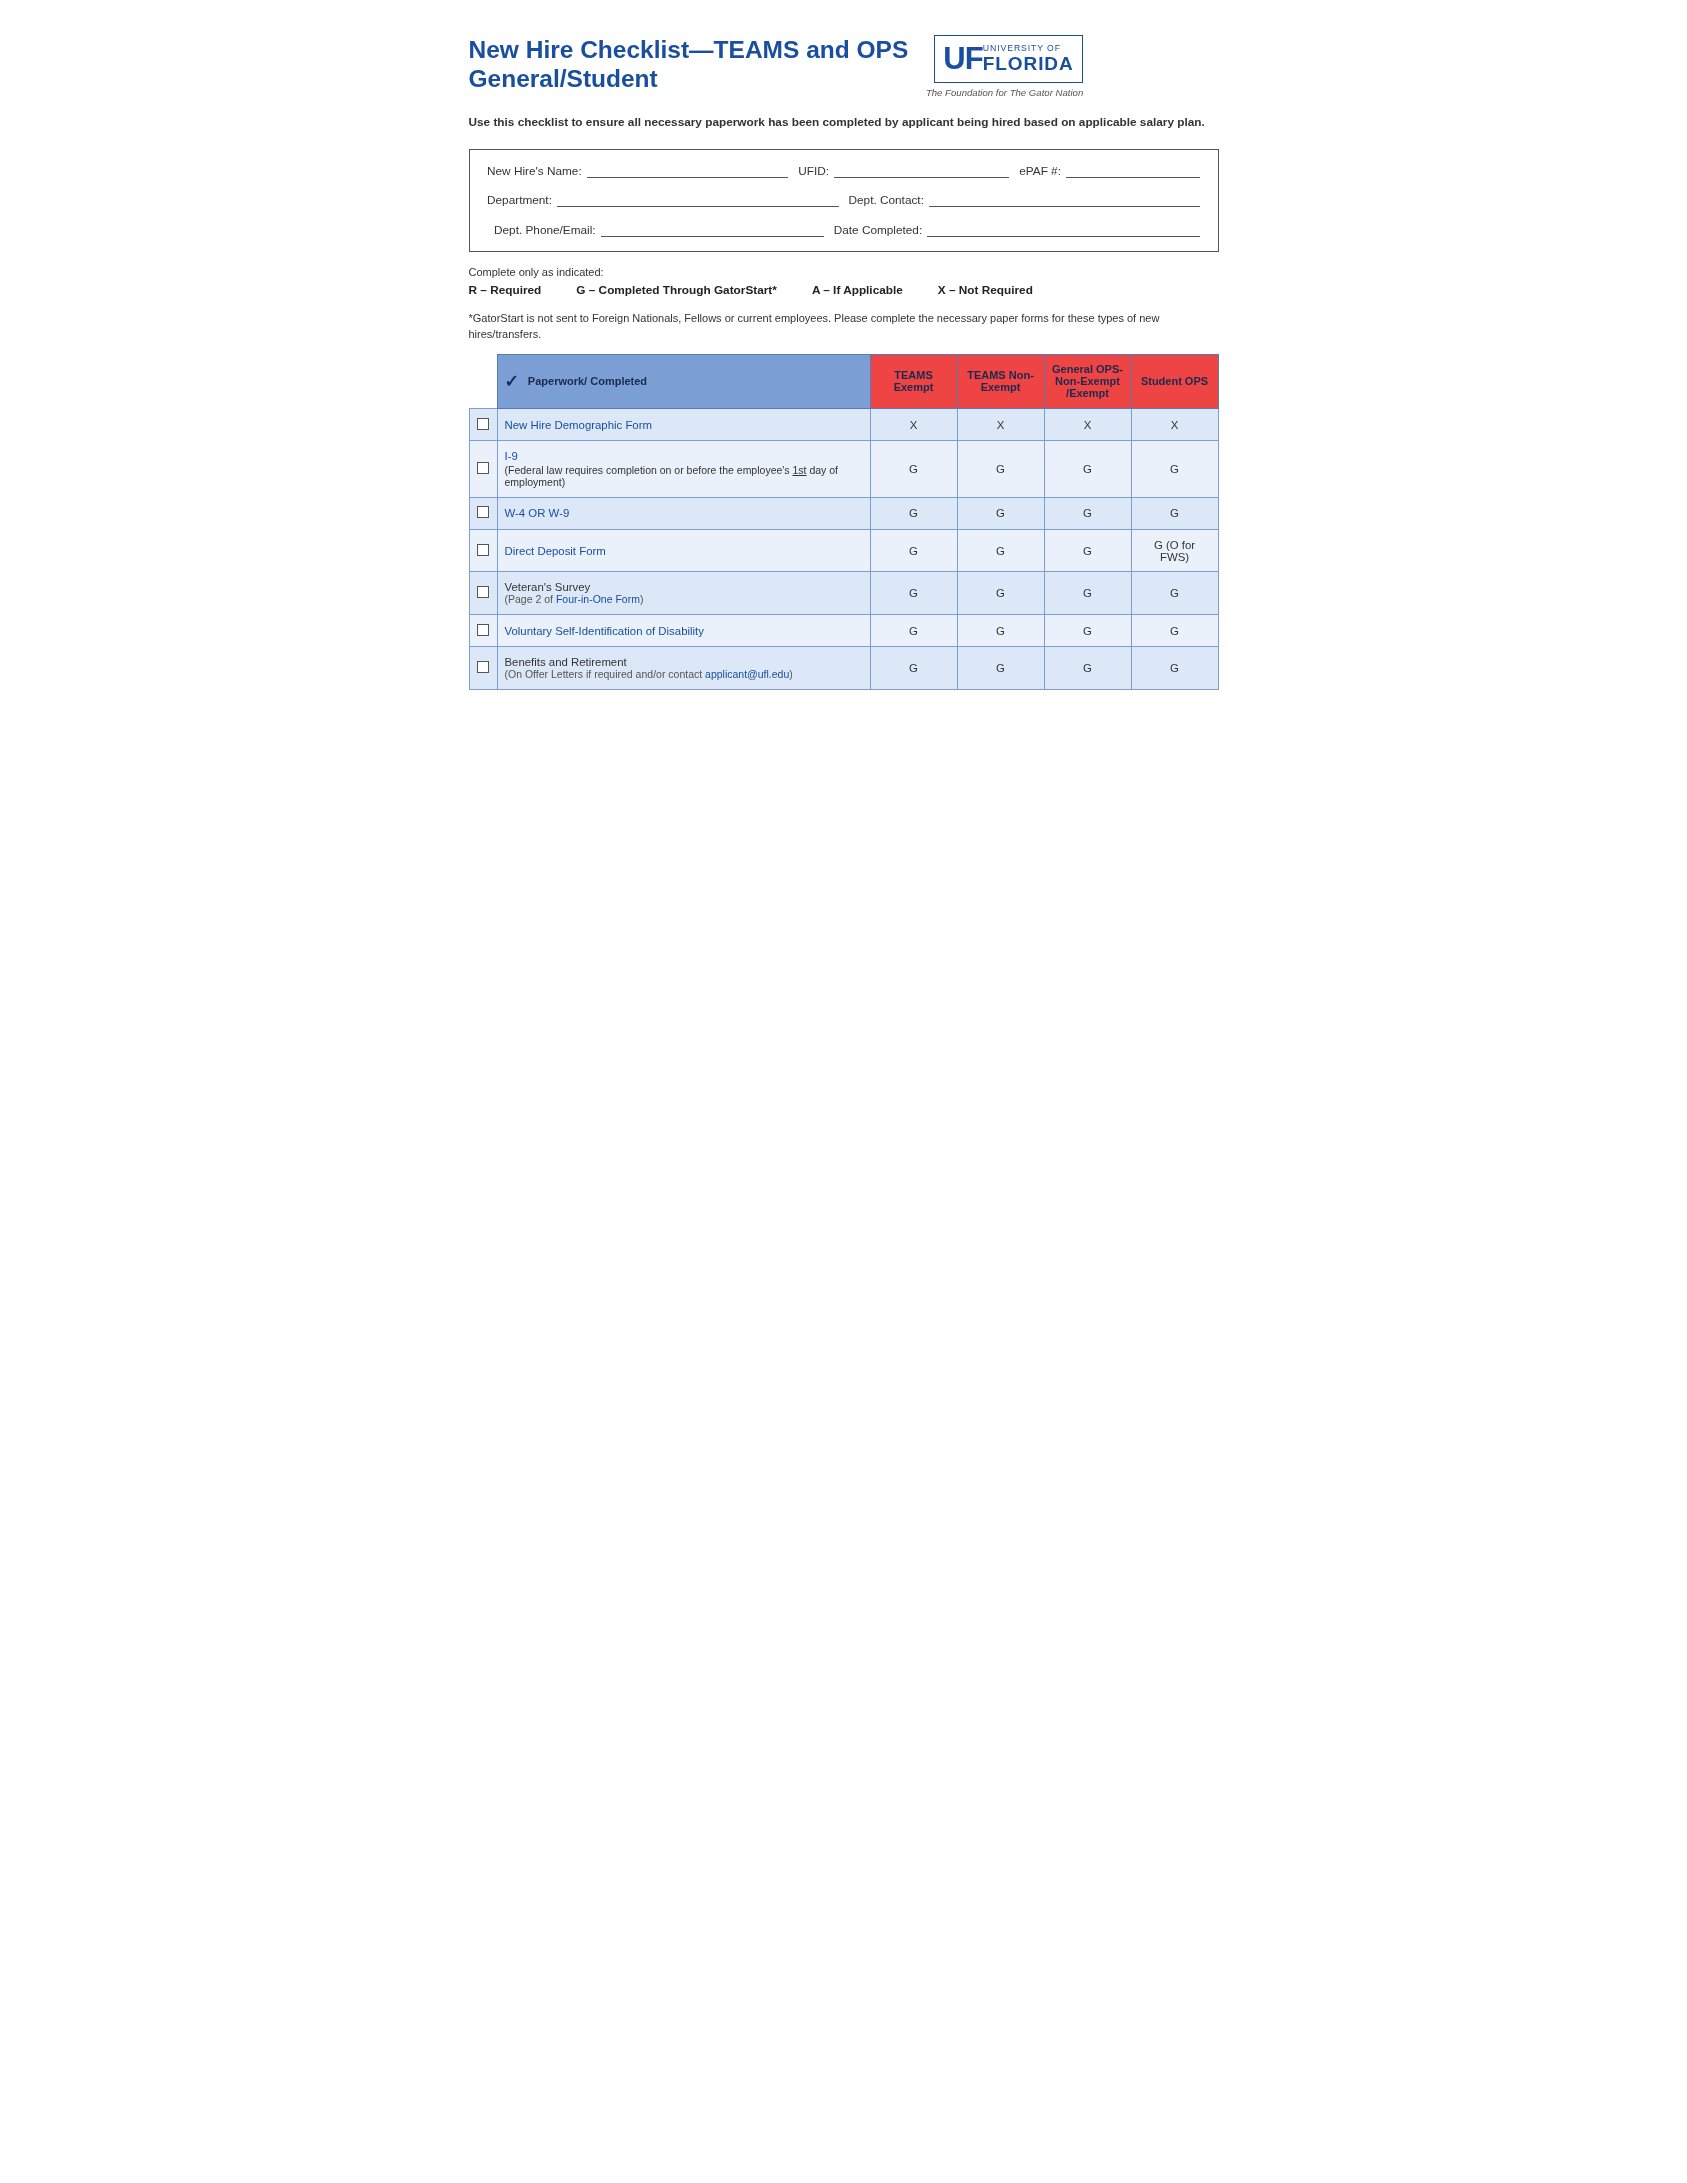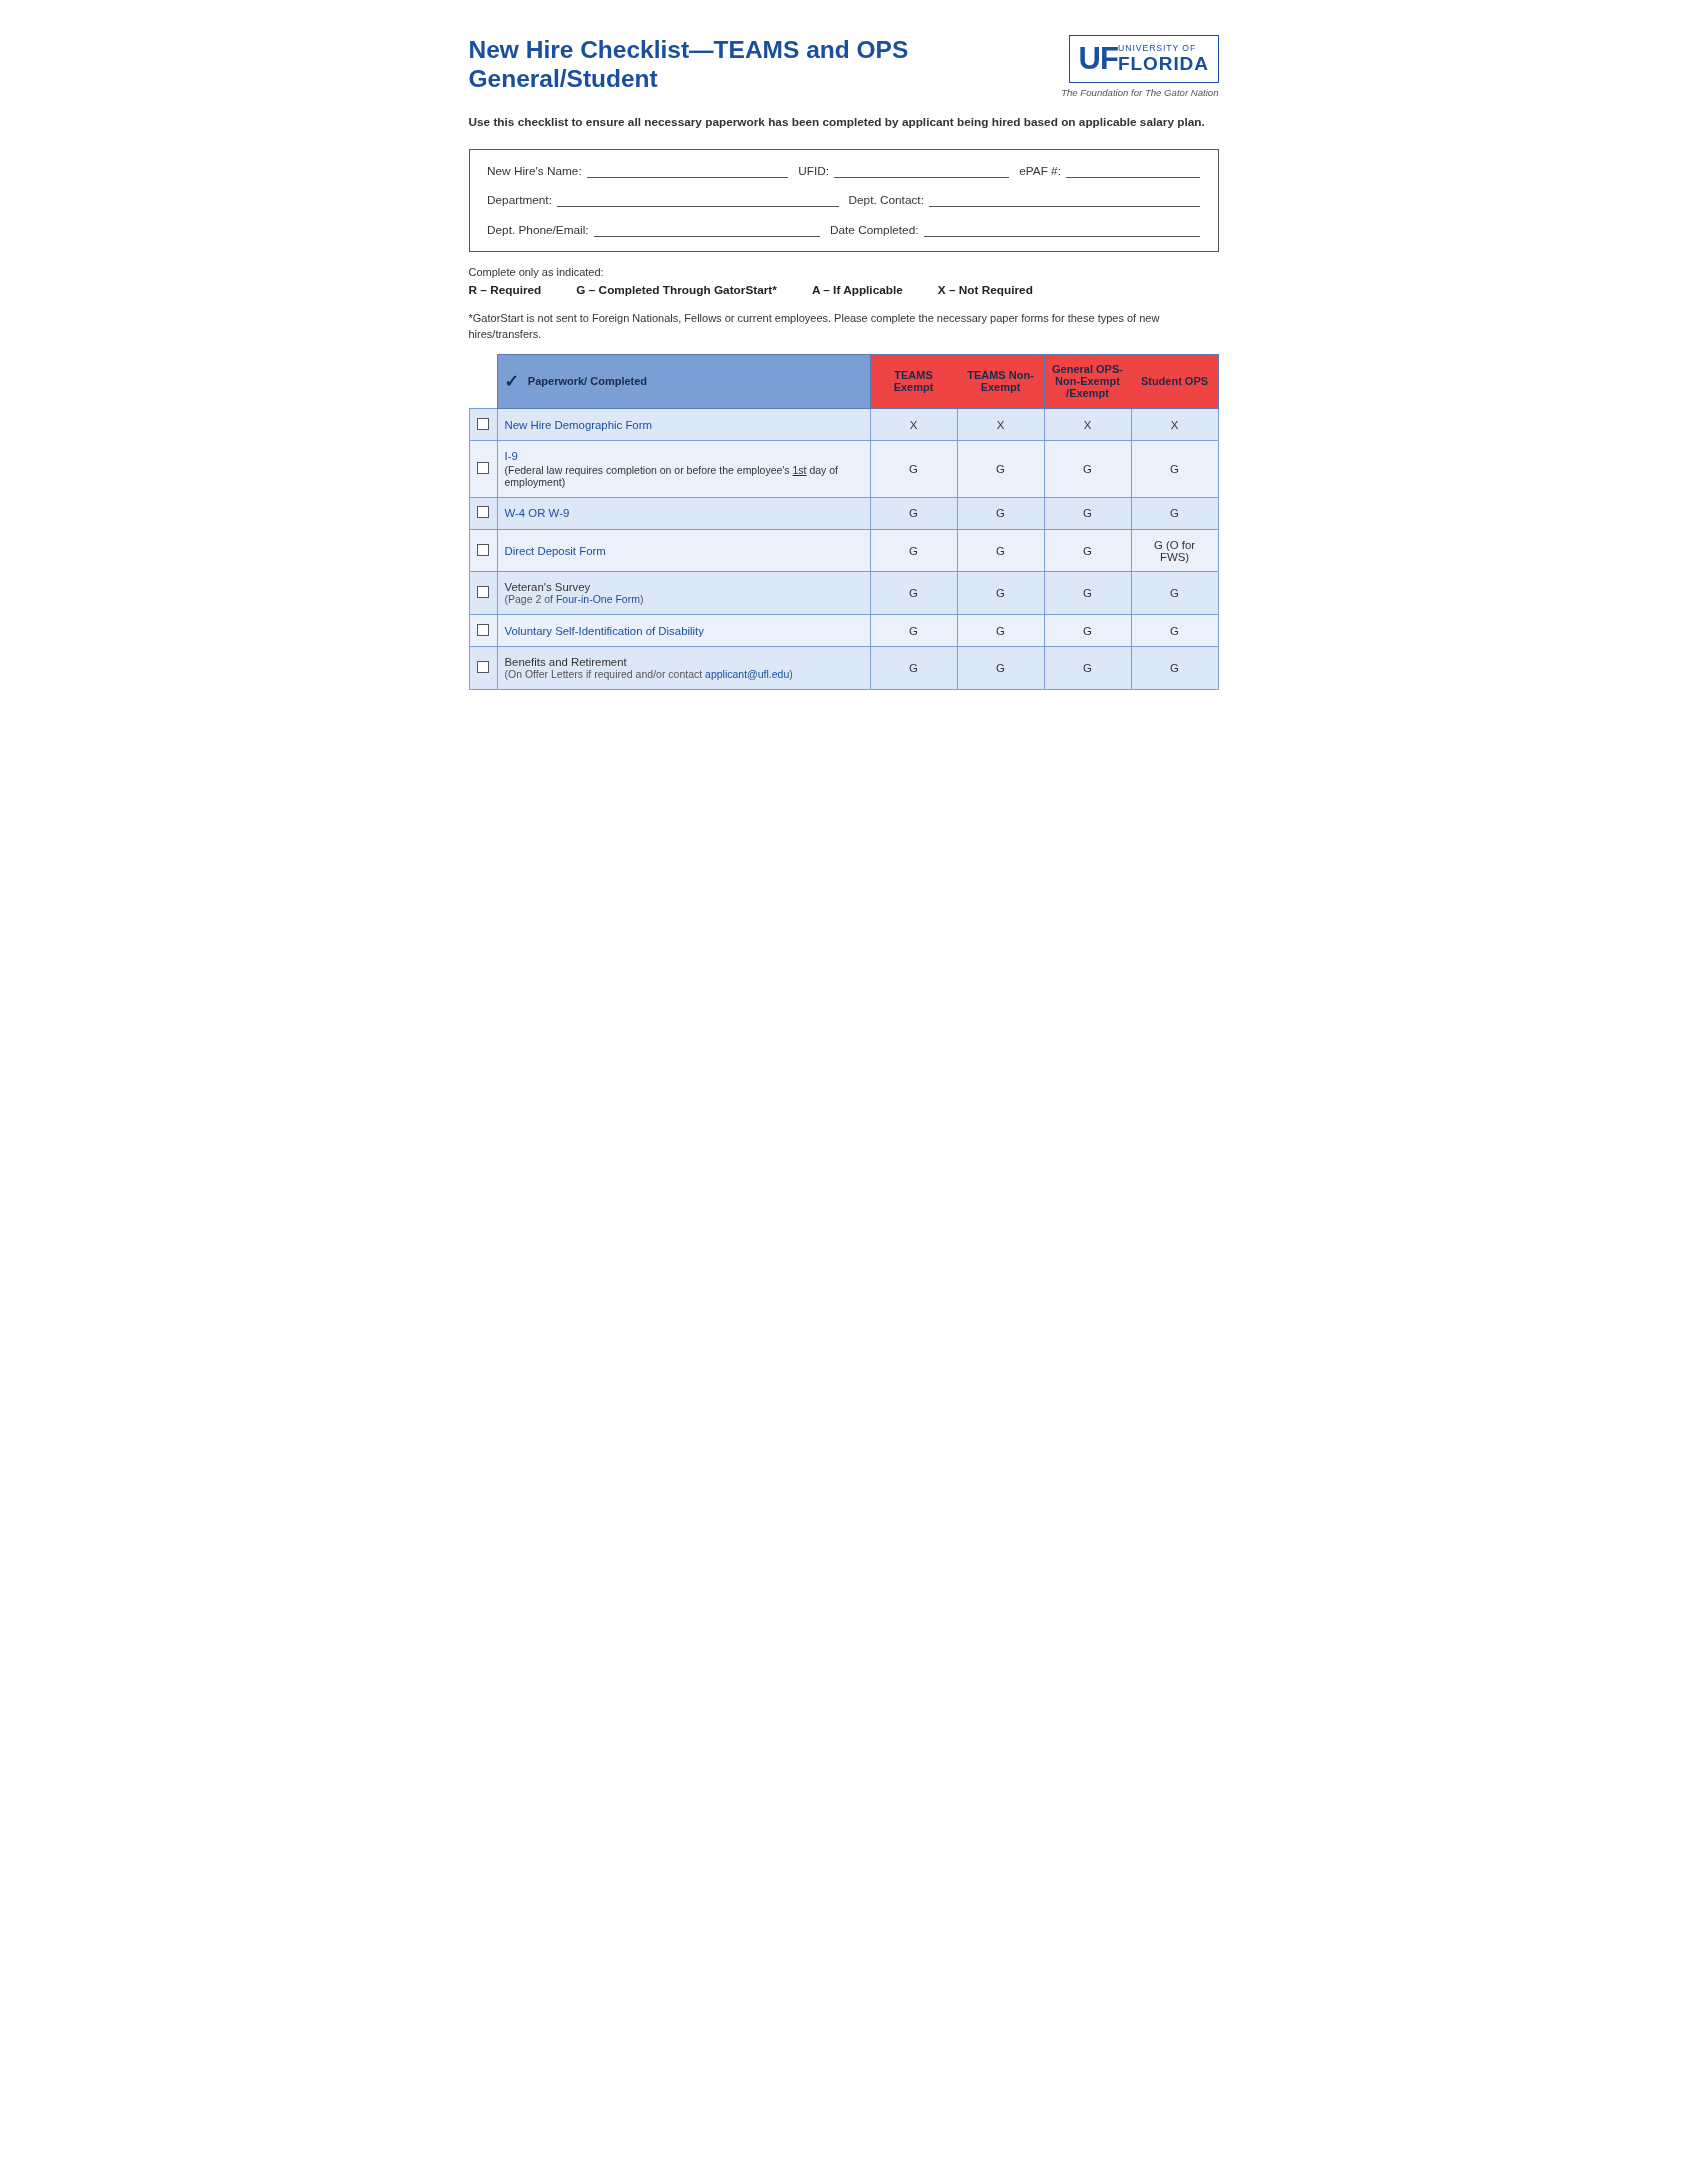--- a/index.html
+++ b/index.html
@@ -9,21 +9,21 @@
       color: #333;
       padding: 35px 44px;
       max-width: 838px;
       margin: 0 auto;
       font-size: 12.2px;
     }
 
     
     .header {
       display: flex;
-      justify-content: space-between;
+      justify-content: flex-start;
       align-items: flex-start;
       margin-bottom: 15.7px;
     }
     .header-title h1 {
       font-size: 24.5px;
       font-weight: bold;
       color: #1a4fa0;
       line-height: 1.2;
     }
     .header-title h2 {
@@ -90,21 +90,21 @@
       border: 1.3px solid #555;
       padding: 14px 17.5px;
       margin-bottom: 14px;
     }
     .info-row {
       display: flex;
       align-items: flex-start;
       margin-bottom: 15.7px;
       gap: 10px;
     }
-    .info-row:last-child { margin-bottom: 0; }
+    .info-row:last-child { margin-bottom: 0; margin-left: 7px; }
     .info-field {
       display: flex;
       align-items: flex-end;
       gap: 5.2px;
       flex: 1;
     }
     .info-field label {
       white-space: nowrap;
       font-size: 11.8px;
       font-weight: normal;

